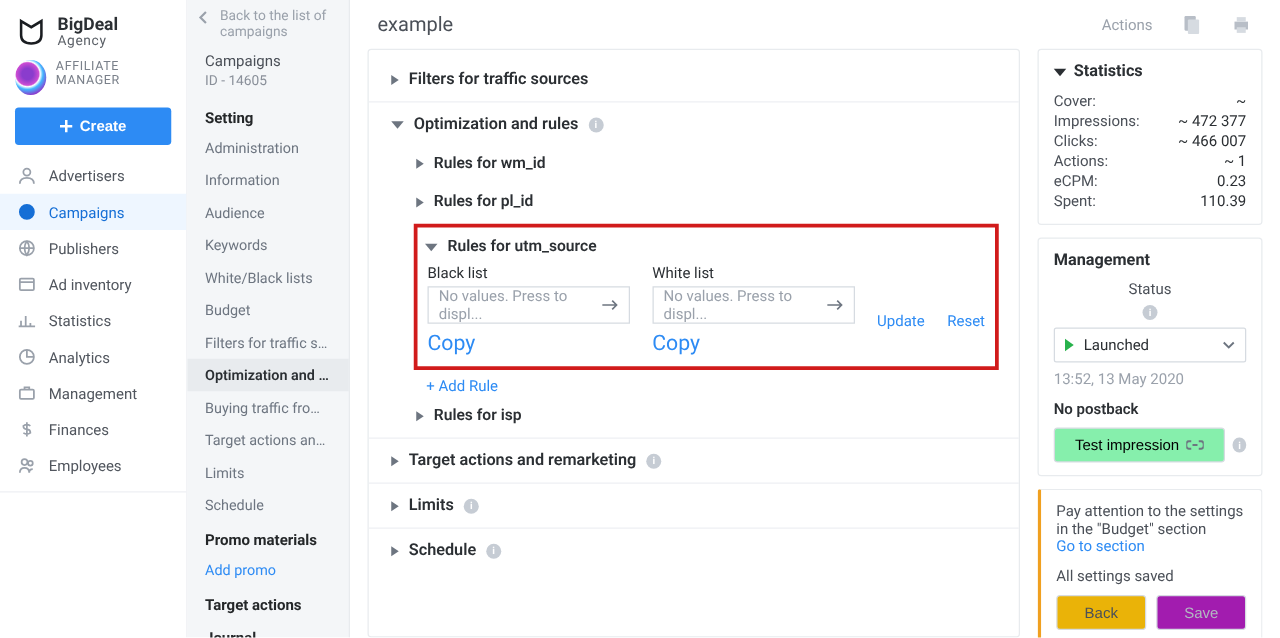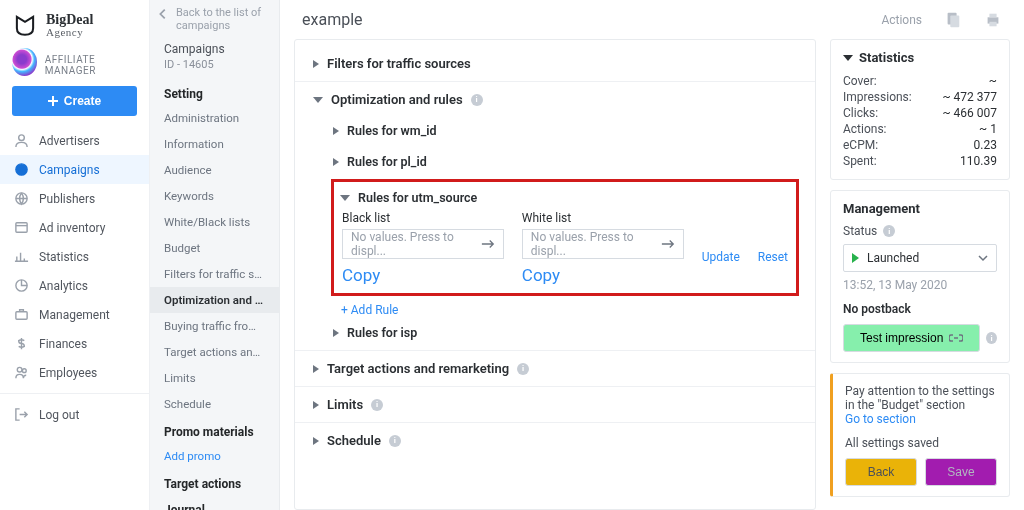--- a/index.html
+++ b/index.html
@@ -2,24 +2,24 @@
 <html><head>
 <meta charset="utf-8">
 <style>
   * { box-sizing: border-box; margin: 0; padding: 0; }
   body { font-family: -apple-system, BlinkMacSystemFont, "Segoe UI", Roboto, Arial, sans-serif; font-size: 13px; color: #333; background: #fff; width: 1024px; height: 510px; overflow: hidden; }
   .app { display: flex; height: 510px; }
   
   .leftnav { width: 150px; border-right: 1px solid #eef0f3; background: #fff; display: flex; flex-direction: column; }
   .brand { display: flex; align-items: center; gap: 8px; padding: 12px 12px 8px; }
   .brand-logo { width: 26px; height: 26px; }
-  .brand-text { line-height: 1; font-family: Liberation Serif, serif; }
+  .brand-text { line-height: 1; }
   .brand-big { font-size: 14px; font-weight: 700; color: #2b2f33; }
   .brand-small { font-size: 11px; color: #5a5f66; letter-spacing: .5px; }
-  .user-block { display: flex; align-items: flex-end; gap: 8px; padding: 2px 12px 10px; }
+  .user-block { display: flex; align-items: flex-start; gap: 8px; padding: 2px 12px 10px; }
   .avatar { width: 28px; height: 28px; border-radius: 50%; background: radial-gradient(circle at 40% 40%, #8a3ccd 20%, #cc4cd3 40%, #fff 45%, #42b6ff 55%, #8a3ccd 75%); }
   .user-role { font-size: 10px; color: #7a808a; letter-spacing: .5px; }
   .create-btn { margin: 0 12px 10px; background: #2d8bf4; color: #fff; border: none; border-radius: 3px; height: 30px; display: flex; align-items: center; justify-content: center; gap: 6px; font-size: 12px; font-weight: 600; cursor: pointer; }
   .nav-list { list-style: none; }
   .nav-item { display: flex; align-items: center; gap: 10px; padding: 7px 14px; font-size: 12px; color: #51565e; cursor: pointer; }
   .nav-item.active { background: #eef6ff; color: #166fd6; }
   .nav-item.active .nav-ico { stroke: #166fd6; fill: #166fd6; }
   .nav-ico { width: 15px; height: 15px; stroke: #9aa1ab; fill: none; stroke-width: 1.5; }
   .nav-sep { height: 1px; background: #eef0f3; margin: 6px 0; }
   
@@ -65,21 +65,21 @@
   .status-sel { border: 1px solid #d6dbe1; border-radius: 2px; height: 28px; display: flex; align-items: center; padding: 0 8px; gap: 8px; font-size: 12px; color: #2b2f33; cursor: pointer; }
   .play { width: 0; height: 0; border-top: 5px solid transparent; border-bottom: 5px solid transparent; border-left: 7px solid #28b24c; }
   .chev { margin-left: auto; }
   .ts { color: #9aa1ab; margin-top: 6px; }
   .warn-card { border-left: 3px solid #f0a020; }
   .btn-row { display: flex; gap: 8px; margin-top: 8px; }
   .btn { flex: 1; height: 28px; border: 1px solid #d6dbe1; background: #eab308; border-radius: 3px; font-size: 12px; color: #4b5058; cursor: pointer; }
   .btn.disabled { background: #a21caf; color: #b2b8c1; cursor: default; }
   .test-btn { width: 100%; height: 28px; border: 1px solid #d6dbe1; background: #86efac; border-radius: 3px; font-size: 12px; display: flex; align-items: center; justify-content: center; gap: 6px; cursor: pointer; }
   .rcard .small-link { color: #2d8bf4; cursor: pointer; }
-  .mg-row { display:flex; align-items:center; gap:6px; margin-bottom:6px; }
+  .mg-row { display:flex; align-items:center; gap:6px; margin-bottom:6px;flex-direction:column; }
   svg { flex-shrink: 0; }
   .arrow-svg { width: 14px; height: 10px; stroke: #6d7580; fill: none; stroke-width: 1.5; }
   .chev-svg { width: 10px; height: 10px; stroke: #6d7580; fill: none; stroke-width: 1.5; }
 </style>
 </head>
 <body>
 
 <div class="app">
 
   <aside class="leftnav">
@@ -160,26 +160,20 @@
       <li class="nav-item">
           <svg class="nav-ico" viewBox="0 0 16 16">
             <circle cx="6" cy="5" r="2.5"></circle>
             <circle cx="11" cy="6" r="2"></circle>
             <path d="M2 14 Q2 10 6 10 Q10 10 10 14 M10 14 Q10 11 13 11"></path>
           </svg>
           <span>Employees</span>
         </li>
     </ul>
     <div class="nav-sep"></div>
-    <div class="nav-item">
-        <svg class="nav-ico" viewBox="0 0 16 16">
-          <path d="M6 2 H2 V14 H6 M6 8 H14 M11 5 L14 8 L11 11"></path>
-        </svg>
-        <span>Log out</span>
-      </div>
   </aside>
 
   <aside class="subnav">
     <div class="back-row">
       <svg class="back-ico" viewBox="0 0 16 16">
           <path d="M10 3 L5 8 L10 13"></path>
         </svg>
       <span>Back to the list of campaigns</span>
     </div>
     <div class="sub-hdr">Campaigns</div>

